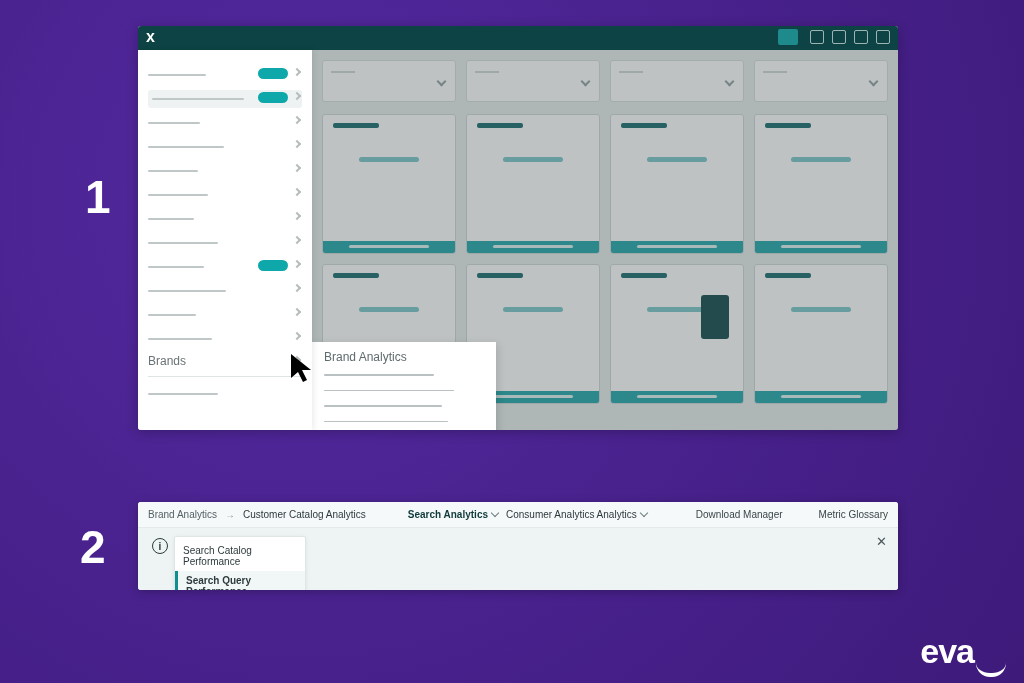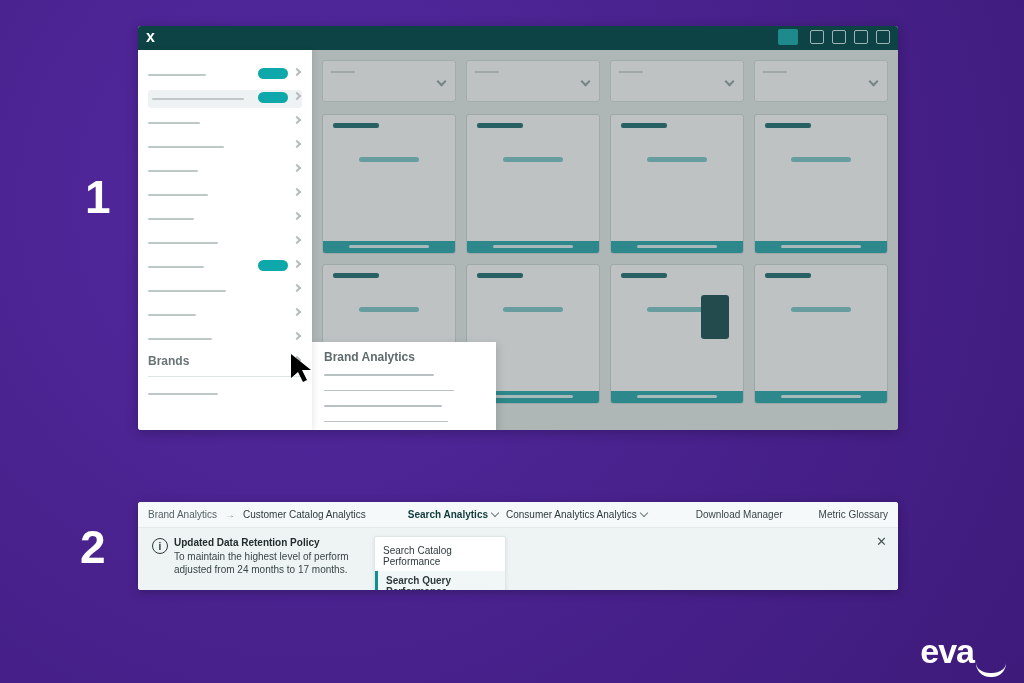--- a/index.html
+++ b/index.html
@@ -56,21 +56,21 @@
     border: 1px solid rgba(255,255,255,.6);
     border-radius: 2px;
   }
   .p1-search {
     position: absolute; right: 100px; top: 3px;
     width: 20px; height: 16px;
     background: #1f8a8b;
     border-radius: 2px;
   }
 
-  .p1-body { position: relative; height: calc(100% - 24px); font-weight: bold; }
+  .p1-body { position: relative; height: calc(100% - 24px); }
 
   
   .sidebar {
     position: absolute;
     left: 0; top: 0;
     width: 174px; height: 100%;
     background: #ffffff;
     padding: 16px 10px 10px 10px;
     box-shadow: 2px 0 6px rgba(0,0,0,.08);
     z-index: 40;
@@ -489,25 +489,20 @@
       <span class="dd"></span>
     </span>
     <span class="spacer"></span>
     <span class="right-link">Download Manager</span>
     <span class="right-link">Metric Glossary</span>
   </div>
 
   <div class="p2-body">
     <div class="p2-info-icon">i</div>
 
-    <div class="p2-text">
-      <span class="title">Updated Data Retention Policy</span>
-      <span>To maintain the highest level of perform</span><br>
-      <span>adjusted from 24 months to 17 months.</span>
-    </div>
 
     <div class="p2-drop">
       <div class="opt">Search Catalog Performance</div>
       <div class="opt sel">Search Query Performance</div>
     </div>
 
 
     <div class="p2-close">✕</div>
   </div>
 </div>

